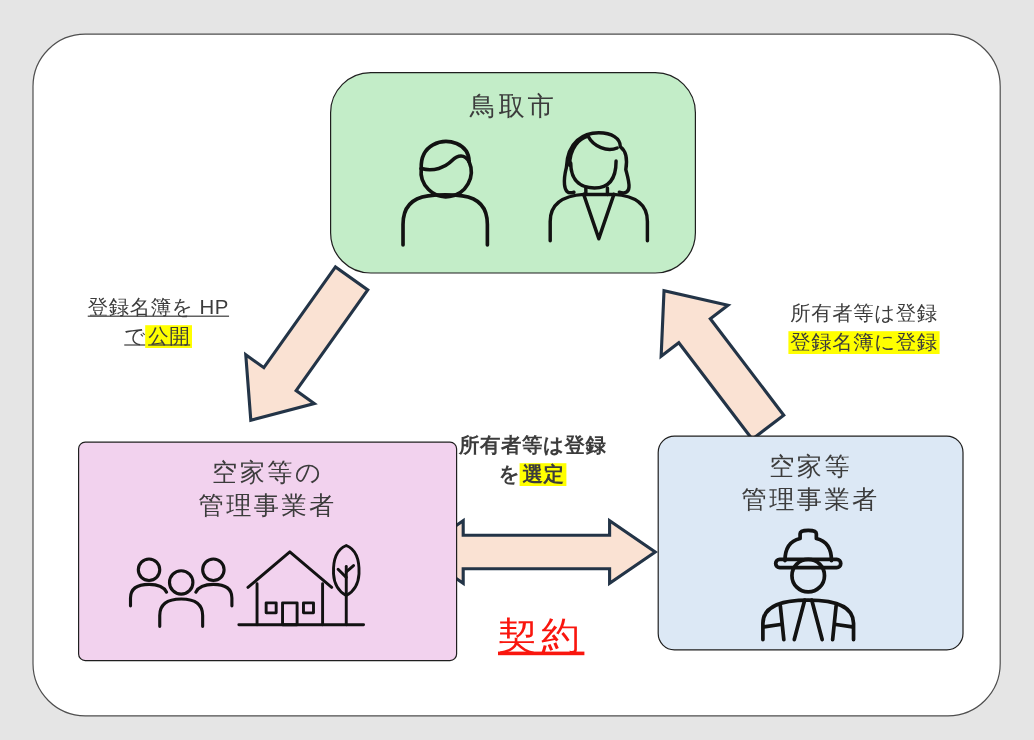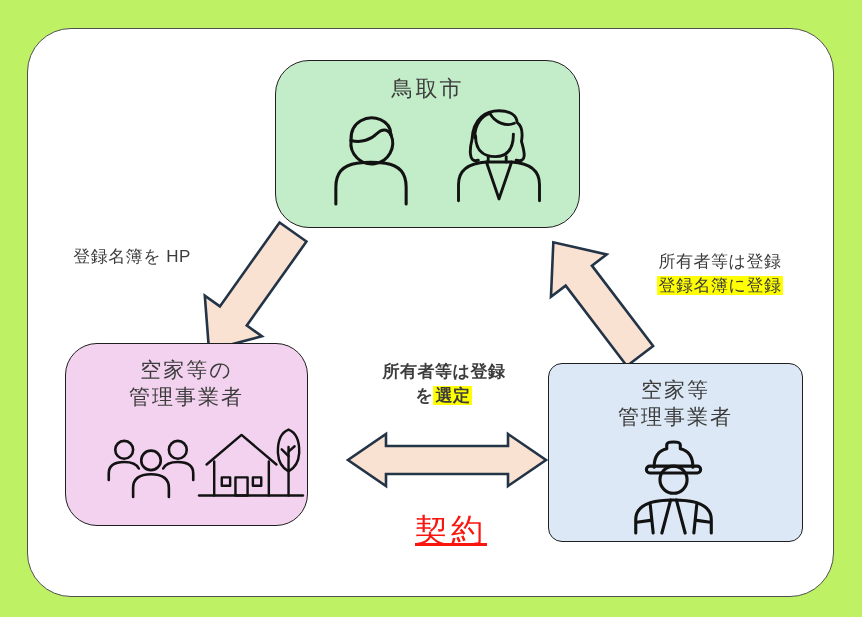--- a/index.html
+++ b/index.html
@@ -1,29 +1,29 @@
 <!DOCTYPE html>
 <html style="--city-fill: #c3edc8; --owners-fill: #f2d2ee; --managers-fill: #dce8f5; --arrow-fill: #fae2d3; --arrow-stroke: #233447; --highlight: #ffff00; --contract-red: #f9160e; --text: #3c3c3c; --box-border: #1f1f1f; --outer-border: #4f4f4f; --icon-stroke: #121212;"><head>
 <meta charset="utf-8">
 <style>
   html,body{margin:0;padding:0;background:#fff;}
   .canvas{
-    position:relative;width:862px;height:617px;background:#bef264;
+    position:relative;width:862px;height:617px;background:#e5e5e5;
     font-family:"Liberation Sans","DejaVu Sans",sans-serif;color:var(--text,#3c3c3c);
     overflow:hidden;
   }
   .outer-frame{
     position:absolute;left:27px;top:28px;width:805px;height:567px;
     border:1.5px solid var(--outer-border,#4f4f4f);border-radius:44px;background:#fff;
   }
   .arrows{position:absolute;left:0;top:0;width:862px;height:617px;pointer-events:none;}
   .block-arrow{fill:var(--arrow-fill,#fae2d3);stroke:var(--arrow-stroke,#233447);stroke-width:2.6;stroke-linejoin:miter;}
   .box{position:absolute;border:1.7px solid var(--box-border,#1f1f1f);box-sizing:border-box;}
   .box-city{left:275px;top:60px;width:305px;height:168px;background:var(--city-fill,#c3edc8);border-radius:34px;}
-  .box-owners{left:65px;top:343px;width:243px;height:183px;background:var(--owners-fill,#f2d2ee);border-radius:32px;}
+  .box-owners{left:65px;top:368px;width:316px;height:183px;background:var(--owners-fill,#f2d2ee);border-radius:6px;}
   .box-managers{left:548px;top:363px;width:255px;height:179px;background:var(--managers-fill,#dce8f5);border-radius:14px;}
   .box-title{position:relative;text-align:center;font-size:22px;margin-top:13px;letter-spacing:2px;}
   .box-title.two-line{font-size:21px;line-height:27px;margin-top:12px;}
   .icon{position:absolute;fill:none;stroke:var(--icon-stroke,#121212);stroke-width:3.2;stroke-linecap:round;stroke-linejoin:round;}
   .label{position:absolute;font-size:17px;line-height:24px;text-align:center;letter-spacing:0.5px;}
   .hl{background:var(--highlight,#ffff00);padding:0 2px;}
   .contract{position:absolute;left:415px;top:509px;font-size:32px;letter-spacing:4px;color:var(--contract-red,#f9160e);font-weight:400;text-decoration:underline;}
 </style>
 </head>
 <body>
@@ -91,22 +91,23 @@
       <path d="M27,30 Q27,14 40,11 L40,7 Q40,4 47,4 Q54,4 54,7 L54,11 Q67,14 67,30"></path>
       <rect x="19" y="29" width="56" height="7" rx="3.5"></rect>
       <circle cx="47" cy="43" r="14"></circle>
       <path d="M8,98 L8,84 Q8,64 47,64 Q86,64 86,84 L86,98"></path>
       <path d="M44,64 L35,98 M50,64 L59,98"></path>
       <path d="M23,69 L26,98 M71,69 L68,98"></path>
       <path d="M9,87 L23,85 M85,87 L71,85"></path>
     </svg>
   </div>
 
-  <div class="label" style="left:52px;top:245px;width:160px;">
+  <div class="label" style="left:52px;top:245px;width:160px;text-decoration:underline;">
     <div>登録名簿を HP</div>
+    <div><span>で</span><span class="hl">公開</span></div>
   </div>
 
   <div class="label" style="left:630px;top:250px;width:180px;">
     <div>所有者等は登録</div>
     <div><span class="hl">登録名簿に登録</span></div>
   </div>
 
   <div class="label" style="left:358px;top:360px;width:172px;font-weight:bold;">
     <div>所有者等は登録</div>
     <div><span>を</span><span class="hl">選定</span></div>

